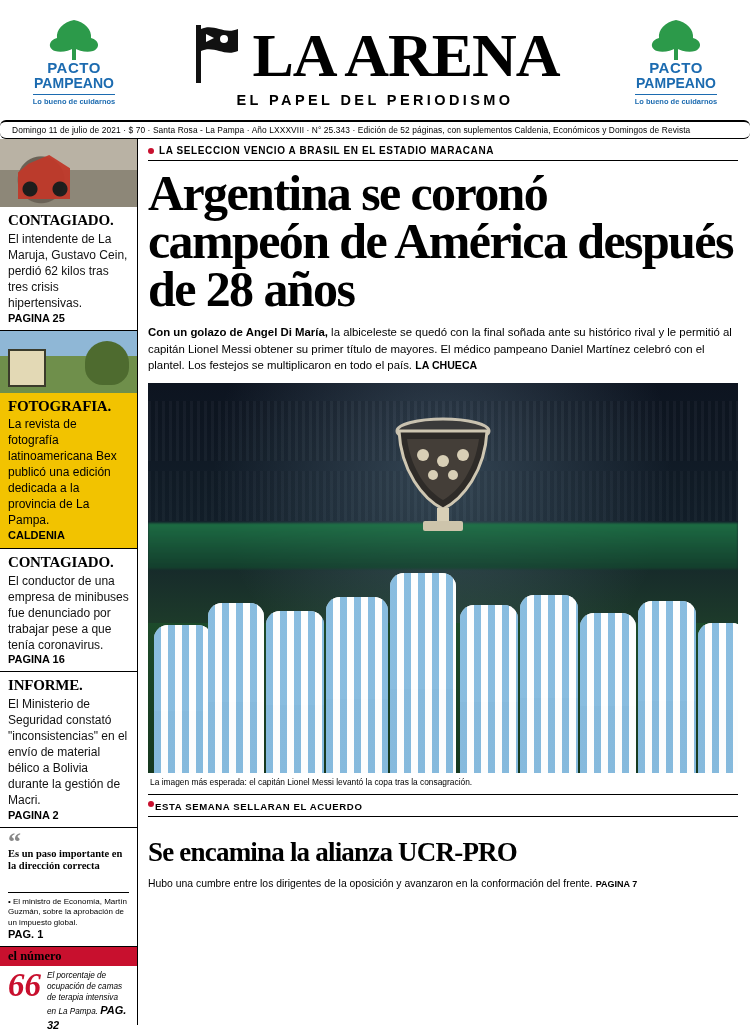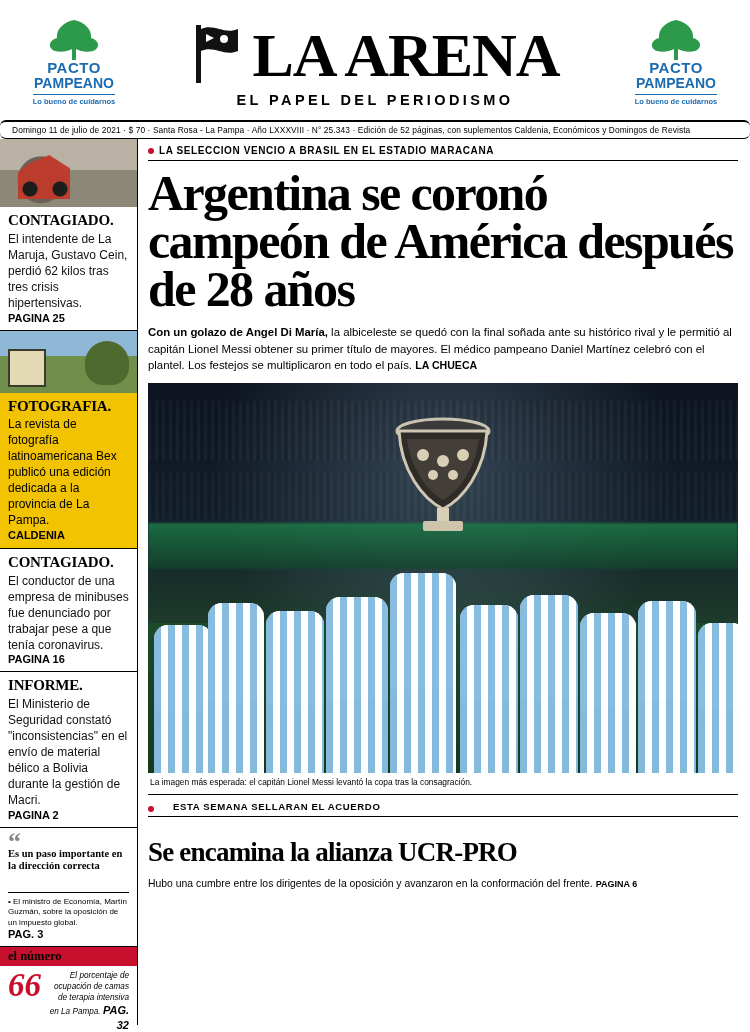--- a/index.html
+++ b/index.html
@@ -214,21 +214,21 @@
     padding: 2px 8px;
   }
   .numero-body { display: flex; gap: 6px; padding: 5px 8px; align-items: flex-start; font-style: italic; }
   .numero-big {
     color: #c8102e;
     font-family: "Liberation Serif", serif;
     font-weight: bold;
     font-size: 33px;
     line-height: .85;
   }
-  .numero-txt { font-size: 8.2px; line-height: 1.3; text-align: right; }
+  .numero-txt { font-size: 8.2px; line-height: 1.3; }
 
   
   .epi {
     display: flex;
     align-items: center;
     gap: 5px;
     font-size: 10px;
     font-weight: bold;
     letter-spacing: .6px;
     padding-bottom: 4px;
@@ -296,21 +296,21 @@
     border-radius: 14px 14px 0 0;
   }
   .photocap {
     font-size: 8.4px;
     padding: 4px 2px 6px 2px;
     border-bottom: 1px solid #000;
     line-height: 1.3;
   }
 
   .epi2 {
-    display:flex; align-items:flex-end; gap:19px;
+    display:flex; align-items:flex-start; gap:1px;
     font-size: 9.6px; font-weight: bold; letter-spacing: .6px;
     padding: 6px 0 4px 0;
     border-bottom: 1px solid #000;
     margin-bottom: 6px;
   }
   .sub-headline {
     font-family: "Liberation Serif", serif;
     font-weight: bold;
     font-size: 27px;
     line-height: 1.02;
@@ -399,22 +399,22 @@
       <div class="side-block">
         <div class="kicker">INFORME.</div>
         <div class="side-text">El Ministerio de Seguridad constató "inconsistencias" en el envío de material bélico a Bolivia durante la gestión de Macri.</div>
         <div class="pag">PAGINA 2</div>
       </div>
 
       <div class="quote-block">
         <div class="quote-mark">“</div>
         <div class="quote-text">Es un paso importante en la dirección correcta</div>
         <div class="quote-sep"></div>
-        <div class="quote-attr">• El ministro de Economía, Martín Guzmán, sobre la oposición de un impuesto global.</div>
-        <div class="pag">PAG. 3</div>
+        <div class="quote-attr">• El ministro de Economía, Martín Guzmán, sobre la aprobación de un impuesto global.</div>
+        <div class="pag">PAG. 1</div>
       </div>
 
       <div>
         <div class="numero-hdr">el número</div>
         <div class="numero-body">
           <div class="numero-big">66</div>
           <div class="numero-txt">
             <span>El porcentaje de ocupación de camas de terapia intensiva en La Pampa.</span>
             <span class="pag">PAG. 32</span>
           </div>
@@ -492,17 +492,17 @@
 
       <div class="epi2">
         <span class="bullet"></span>
         <span>ESTA SEMANA SELLARAN EL ACUERDO</span>
       </div>
 
       <h2 class="sub-headline">Se encamina la alianza UCR-PRO</h2>
 
       <p class="sub-lede">
         <span>Hubo una cumbre entre los dirigentes de la oposición y avanzaron en la conformación del frente.</span>
-        <span class="pag">PAGINA 6</span>
+        <span class="pag">PAGINA 7</span>
       </p>
     </div>
   </div>
 </div>
 
 </body></html>

